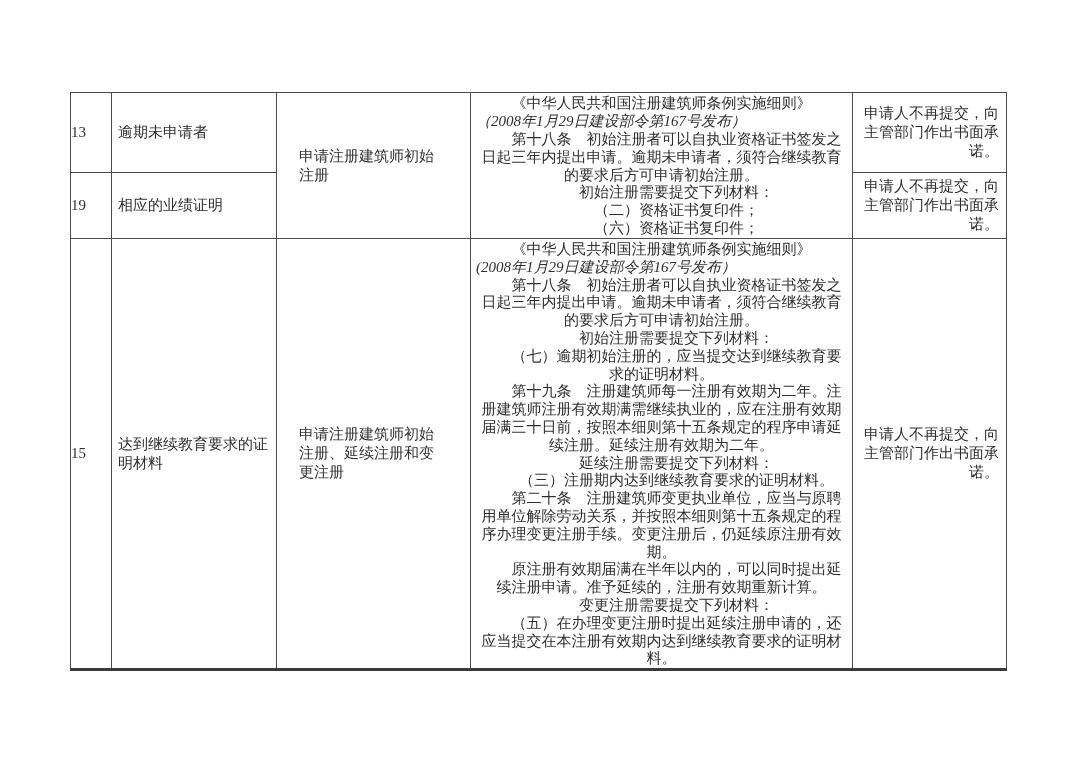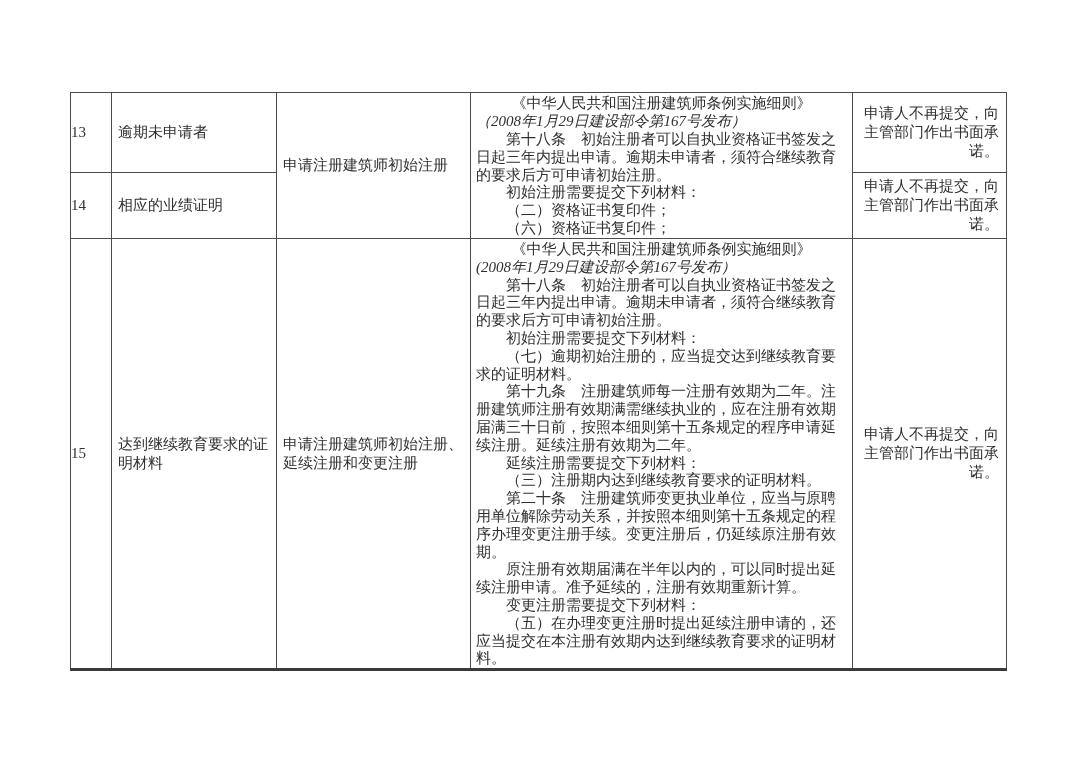--- a/index.html
+++ b/index.html
@@ -26,31 +26,31 @@
     vertical-align:middle;
     overflow:hidden;
     font-size:15px;
   }
   tr.r13 td { height:80px; }
   tr.r14 td { height:66px; }
   tr.r15 td { height:431px; }
 
   .c-num  { text-align:left; }
   .c-item { padding:0 6px; line-height:19px; }
-  .c-app  { padding:0 6px; line-height:19px;margin-left:36px; }
+  .c-app  { padding:0 22px; line-height:19px;margin-left:36px; }
   .c-commit { padding:0 7px; line-height:19px;text-align:right; }
 
   .c-legal {
     vertical-align:top;
     padding:2px 5px 0 5px;
     line-height:17.8px;
   }
   .c-legal .law-title { text-align:center; }
   .c-legal .issue     { text-indent:0;font-style:italic; }
-  .c-legal .para      { text-indent:2em; }
+  .c-legal .para      { text-indent:2em;text-align:center; }
 </style>
 </head>
 <body>
 
 <table class="doc-table">
   <colgroup>
     <col style="width:41px">
     <col style="width:165px">
     <col style="width:194px">
     <col style="width:382px">
@@ -76,21 +76,21 @@
       <div class="para">（二）资格证书复印件；</div>
       <div class="para">（六）资格证书复印件；</div>
     </td>
     <td class="c-commit">
       <span>申请人不再提交，向主管部门作出书面承诺。</span>
     </td>
   </tr>
 
   <tr class="r14">
     <td class="c-num">
-      <span>14</span>
+      <span>19</span>
     </td>
     <td class="c-item">
       <span>相应的业绩证明</span>
     </td>
     <td class="c-commit">
       <span>申请人不再提交，向主管部门作出书面承诺。</span>
     </td>
   </tr>
 
   <tr class="r15">

